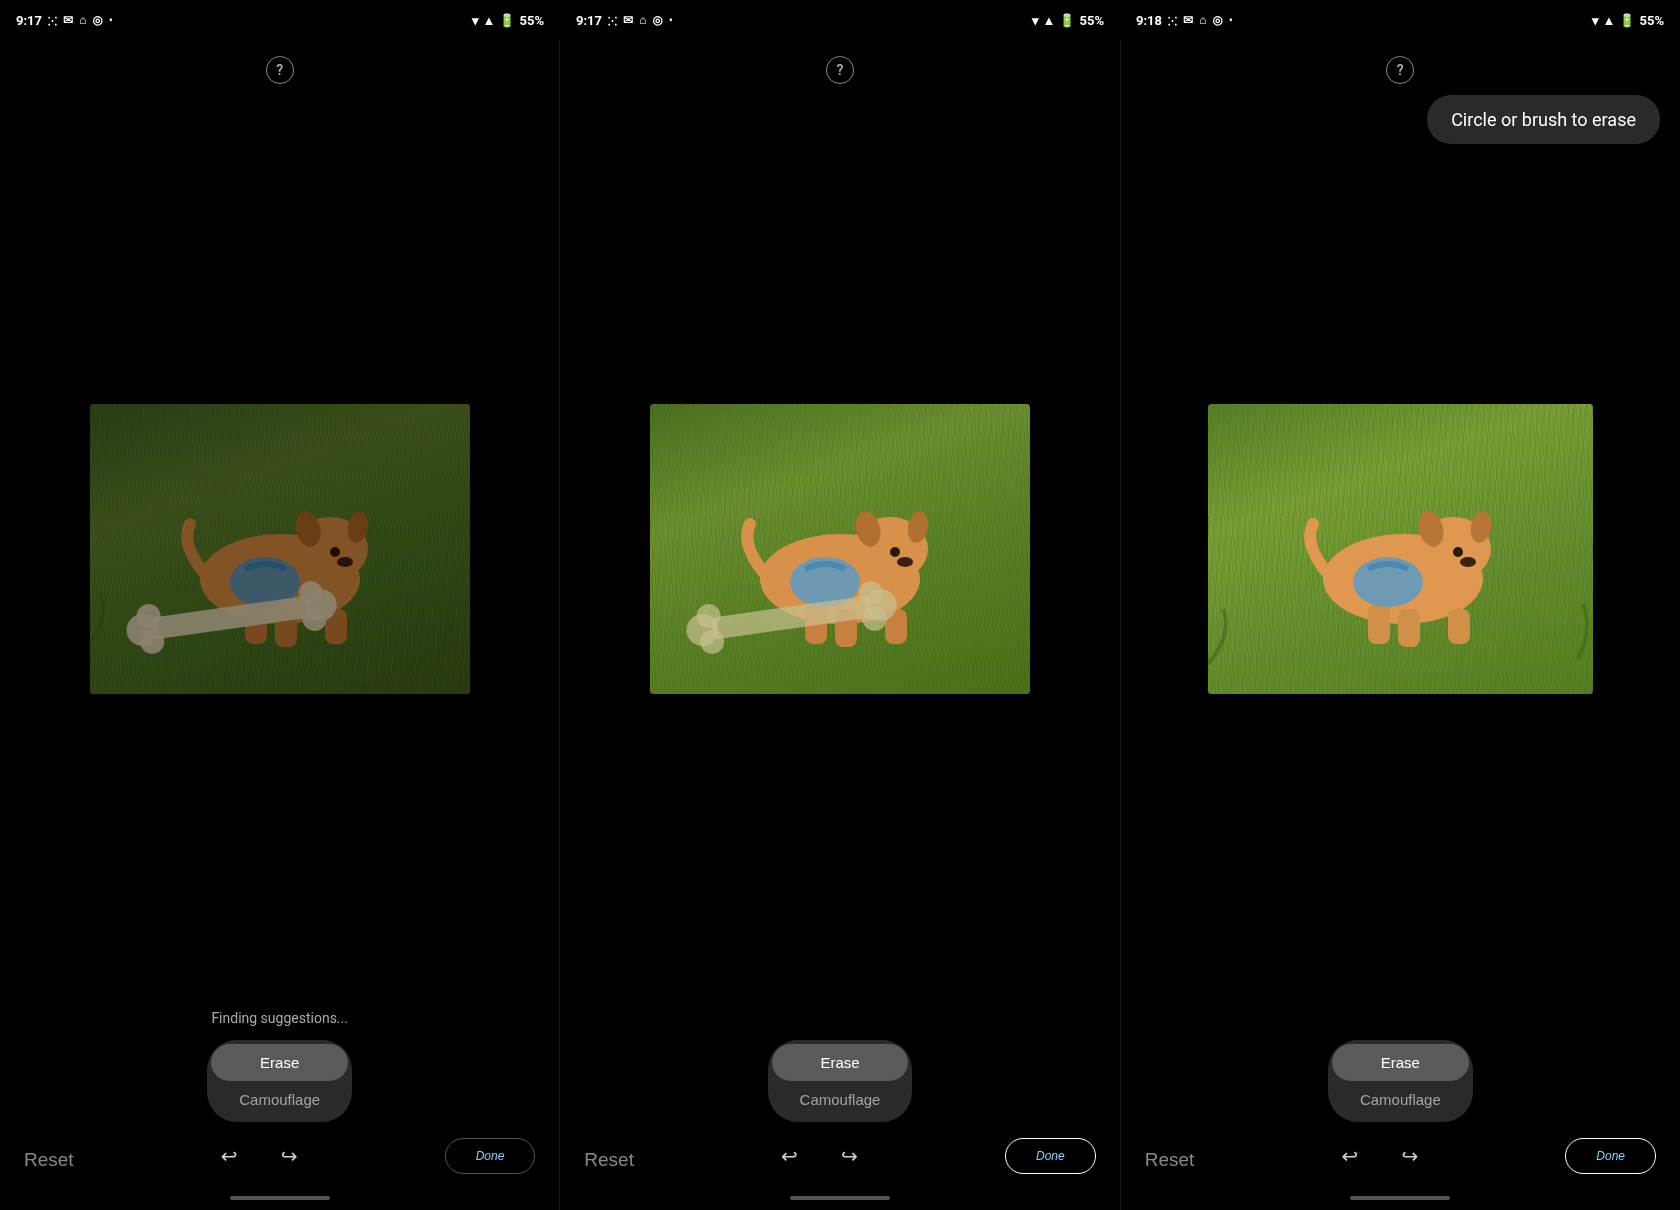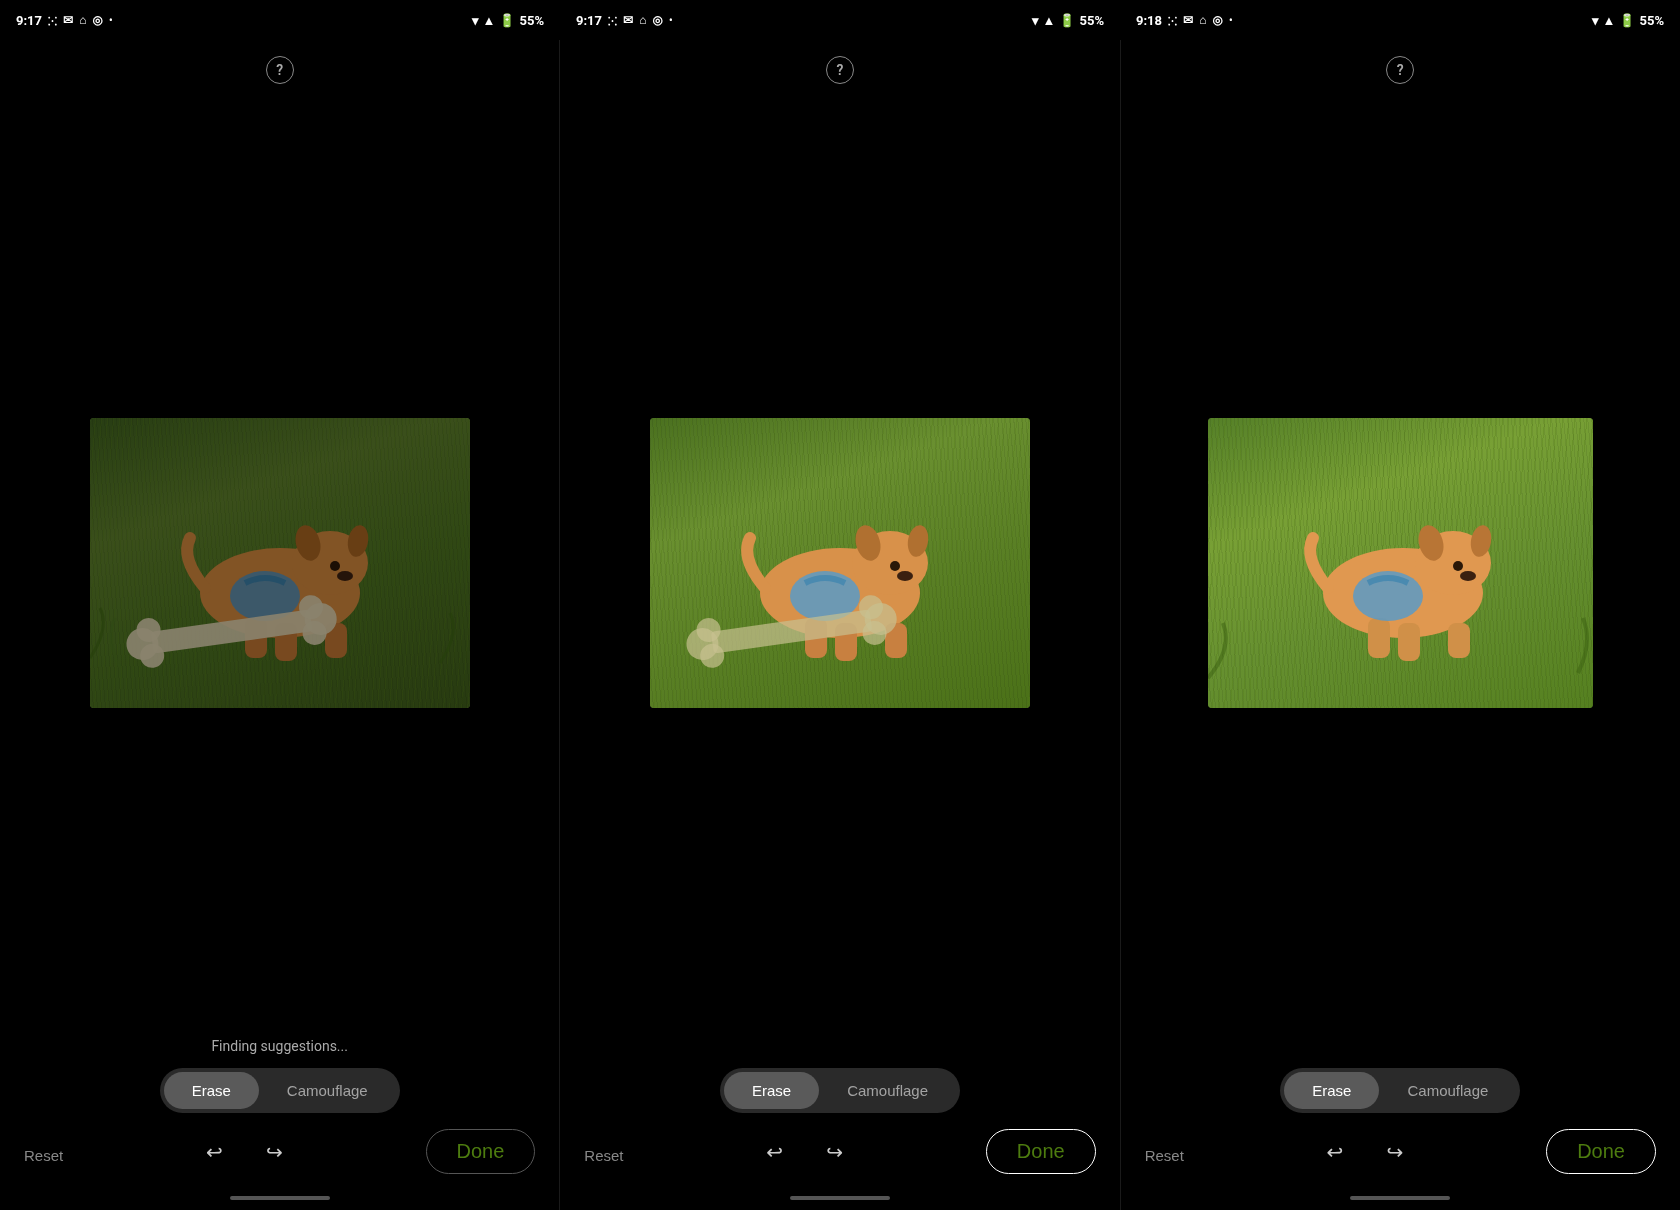--- a/index.html
+++ b/index.html
@@ -153,20 +153,21 @@
       text-align: center;
       height: 20px;
     }
 
     .toggle-group {
       display: flex;
       background: #2a2a2a;
       border-radius: 30px;
       padding: 4px;
       gap: 0;
+      flex-direction: column;
     }
     .toggle-btn {
       padding: 10px 28px;
       border-radius: 26px;
       border: none;
       font-size: 15px;
       font-weight: 500;
       cursor: pointer;
       transition: background 0.2s;
     }
@@ -183,21 +184,21 @@
       display: flex;
       align-items: center;
       justify-content: space-between;
       width: 100%;
       padding: 6px 24px 12px 24px;
     }
     .reset-btn {
       background: transparent;
       border: none;
       color: #888;
-      font-size: 15px;
+      font-size: 19px;
       cursor: pointer;
       margin-top: 7px;
     }
     .undo-redo {
       display: flex;
       gap: 24px;
     }
     .icon-btn {
       background: transparent;
       border: none;
@@ -207,25 +208,26 @@
       width: 36px;
       height: 36px;
       display: flex;
       align-items: center;
       justify-content: center;
     }
     .done-btn {
       background: transparent;
       border: 1.5px solid #555;
       border-radius: 24px;
-      color: #4d7c0f;
-      font-size: 20px;
+      color: #7dd3fc;
+      font-size: 12px;
       font-weight: 500;
       padding: 10px 30px;
       cursor: pointer;
+      font-style: italic;
     }
     .done-btn.highlighted {
       border-color: #fff;
     }
 
     
     .home-indicator {
       height: 24px;
       display: flex;
       align-items: center;
@@ -455,20 +457,21 @@
       <div class="home-bar"></div>
     </div>
   </div>
 
   <div class="panel panel-3">
     <div class="help-row" style="position:relative;">
       <div class="help-icon">
         <span>?</span>
       </div>
 
+      <div class="tooltip">Circle or brush to erase</div>
     </div>
 
     <div class="image-area">
       <div class="photo-frame" style="width:385px;height:290px;">
         <div class="photo-canvas">
           <div class="grass-bg" style="background: linear-gradient(160deg, #558028 0%, #78a035 30%, #669030 60%, #558020 100%);"></div>
           <div class="grass-texture"></div>
           <svg viewBox="0 0 385 290" xmlns="http://www.w3.org/2000/svg" style="position:absolute;inset:0;width:100%;height:100%;">
             <ellipse cx="195" cy="175" rx="80" ry="45" fill="#e09850"></ellipse>
             <ellipse cx="245" cy="145" rx="38" ry="32" fill="#e09850"></ellipse>

